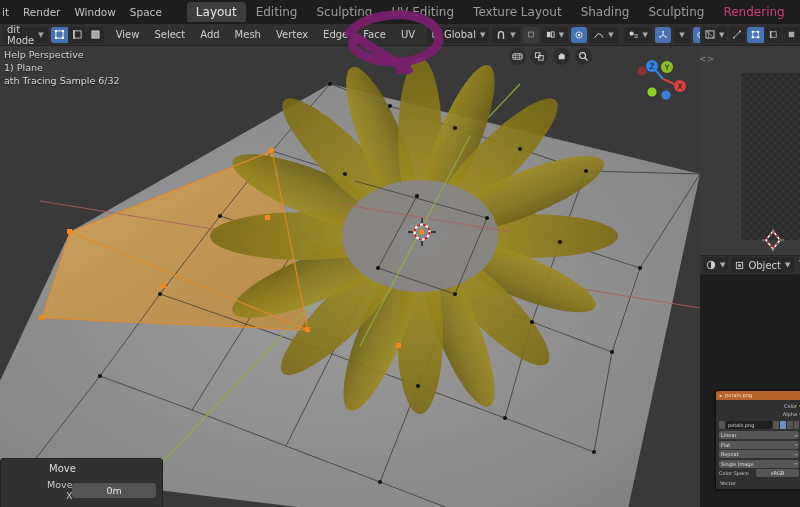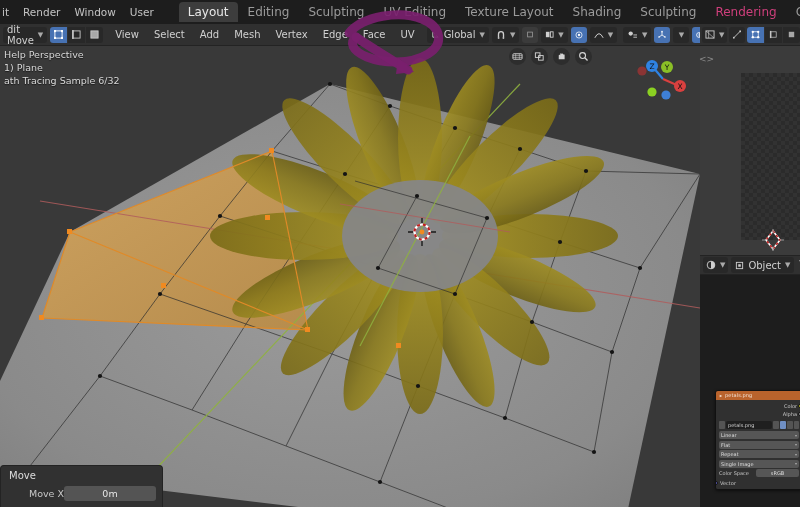--- a/index.html
+++ b/index.html
@@ -72,21 +72,21 @@
   .gz-btn {
     width: 17px; height: 17px; border-radius: 50%; background: rgba(40,40,40,.72);
     display: flex; align-items: center; justify-content: center;
   }
   .nav-gizmo { position: absolute; right: 8px; top: 4px; width: 58px; height: 58px; z-index: 6; }
 
   
   .op-panel {
     position: absolute; left: 0; bottom: 0; width: 163px; z-index: 7;
     background: #313131; border-radius: 4px 4px 0 0; border: 1px solid #232323;
-    border-bottom: none; overflow: hidden;
+    border-bottom: none; overflow: hidden; padding-left: 40px;
   }
   .op-title { padding: 4px 8px 3px; font-size: 10px; color: #dcdcdc; }
   .op-row { display: flex; align-items: center; padding: 2px 6px 6px 6px; }
   .op-lbl { font-size: 9.5px; color: #c8c8c8; flex: 1; text-align: right; }
   .op-val {
     background: #545454; border-radius: 3px; height: 15px; width: 92px;
     font-size: 9.5px; color: #e6e6e6; display: flex; align-items: center;
     justify-content: center;
   }
 
@@ -164,40 +164,40 @@
 </style>
 </head>
 <body>
 
 <div id="app">
 
   <div class="topbar">
     <span class="menu-item">it</span>
     <span class="menu-item">Render</span>
     <span class="menu-item">Window</span>
-    <span class="menu-item">User</span>
+    <span class="menu-item">Space</span>
 
     <div class="tabs">
       <span class="tab active">Layout</span>
       <span class="tab">Editing</span>
       <span class="tab">Sculpting</span>
       <span class="tab">UV Editing</span>
       <span class="tab">Texture Layout</span>
       <span class="tab">Shading</span>
       <span class="tab">Sculpting</span>
       <span class="tab highlight">Rendering</span>
       <span class="tab">Compositing</span>
 
     </div>
   </div>
 
   <div class="vp-header">
 
     <div class="hdr-drop" style="width:58px;justify-content:space-between;">
-      <span>dit Move</span>
+      <span>dit Mode</span>
       <span class="chev">▼</span>
     </div>
 
     <div class="grp">
       <div class="hdr-btn on">
         <svg width="9" height="9" viewBox="0 0 10 10">
             <rect x="1" y="1" width="8" height="8" fill="none" stroke="#fff" stroke-width="1"></rect>
             <circle cx="1" cy="1" r="1.4" fill="#fff"></circle>
             <circle cx="9" cy="1" r="1.4" fill="#fff"></circle>
             <circle cx="1" cy="9" r="1.4" fill="#fff"></circle>

